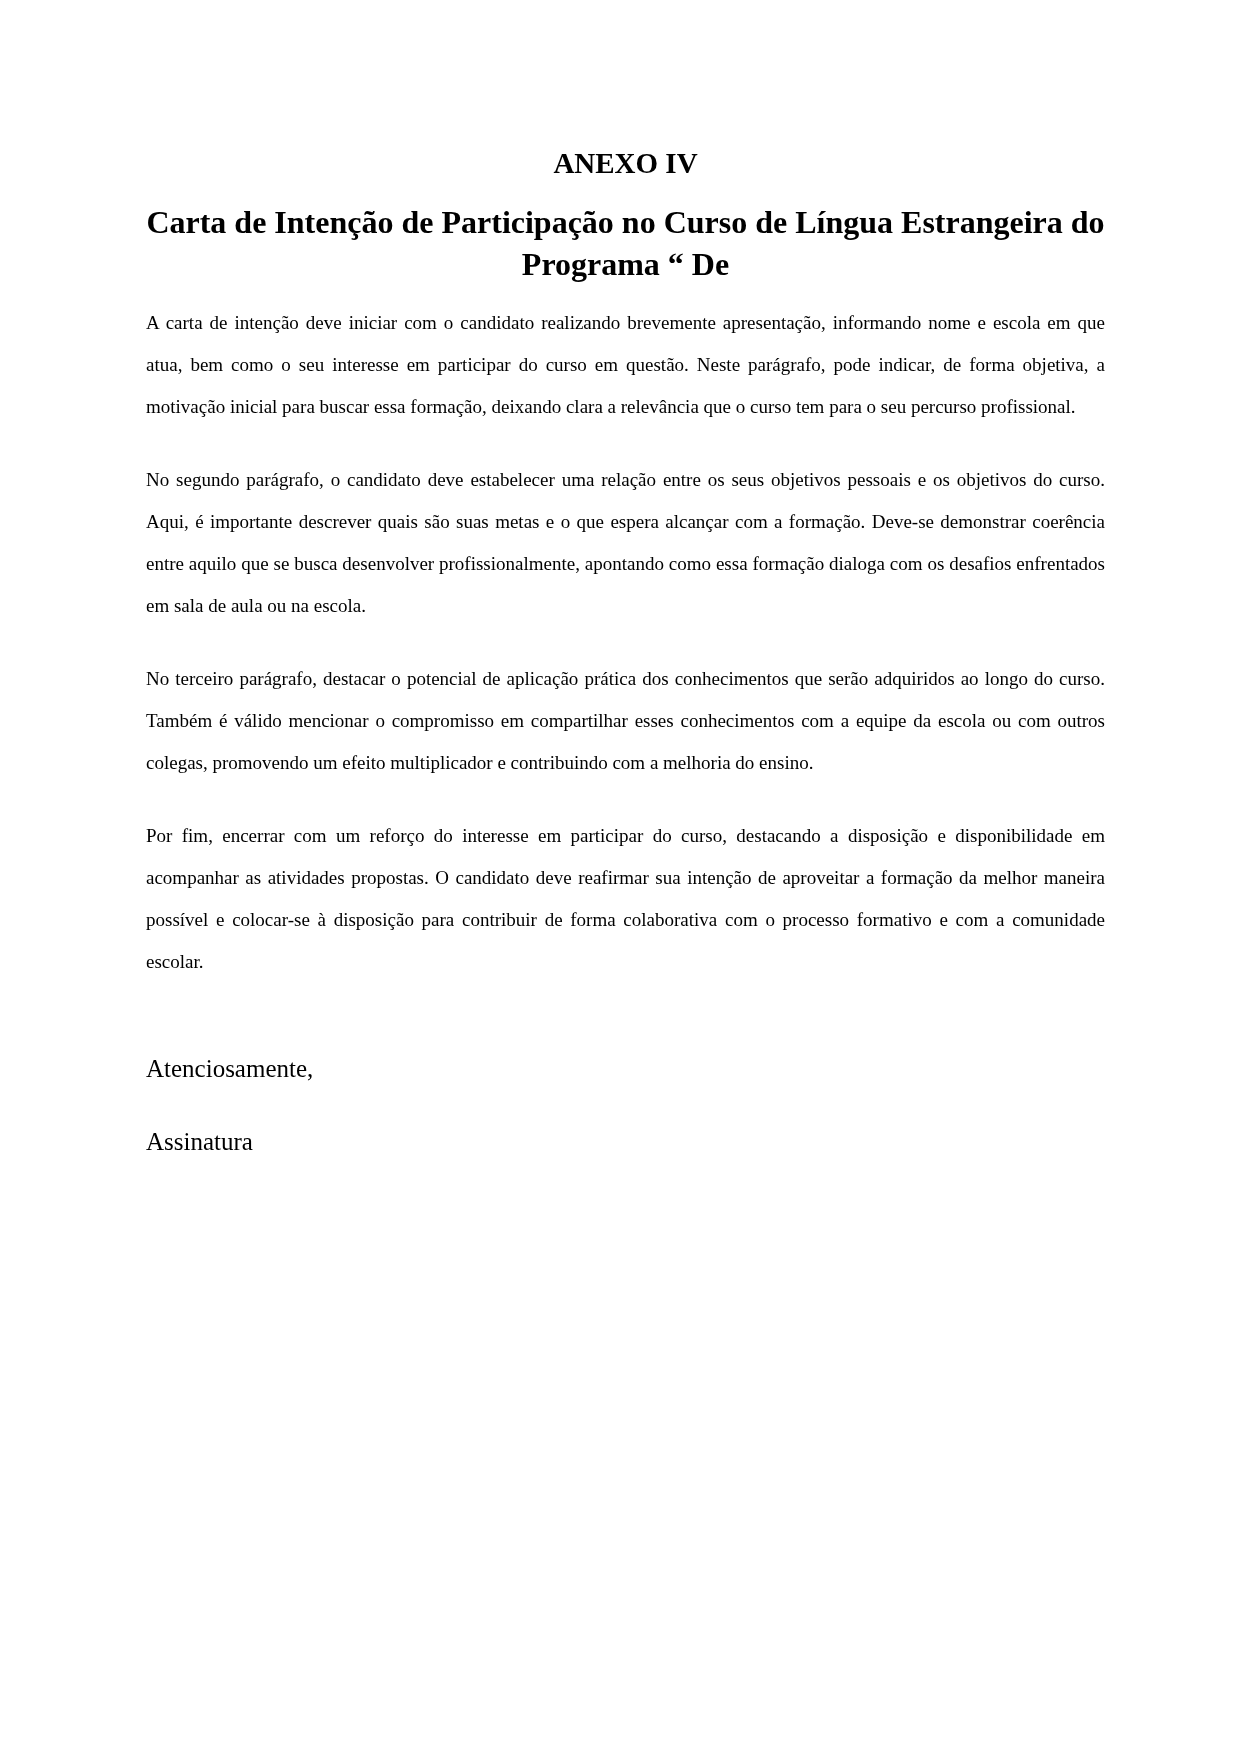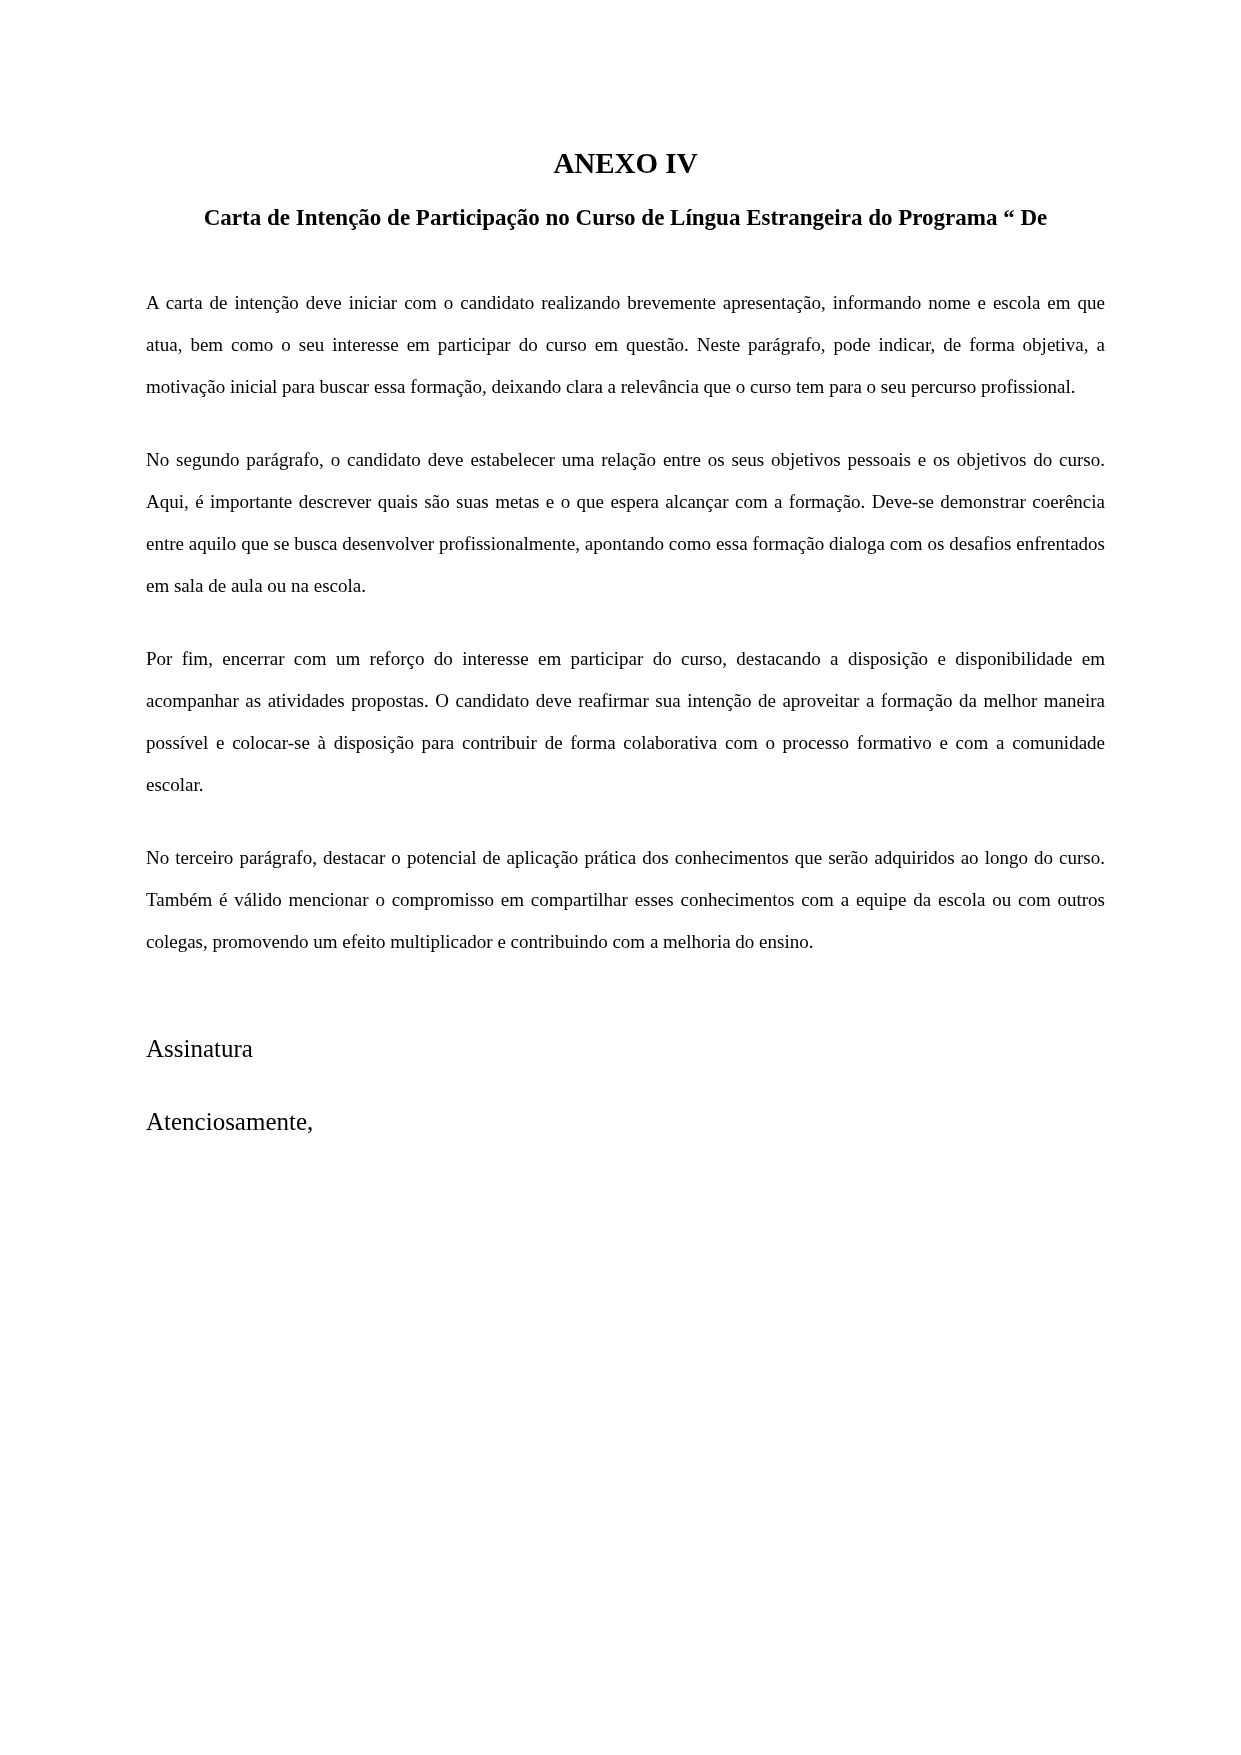--- a/index.html
+++ b/index.html
@@ -19,25 +19,25 @@
     overflow: hidden;
   }
   .doc-title {
     font-size: 29px;
     font-weight: bold;
     line-height: 42px;
     text-align: center;
     margin: 0 0 17px 0;
   }
   .doc-subtitle {
-    font-size: 23px;
+    font-size: 32px;
     font-weight: bold;
-    line-height: 34px;
+    line-height: 42px;
     text-align: center;
-    margin: 0 0 47px 0;
+    margin: 0 0 17px 0;
   }
   .doc-subtitle .subtitle-line {
     display: block;
   }
   p.body-paragraph {
     font-size: 19px;
     line-height: 42px;
     text-align: justify;
     margin: 0 0 31px 0;
   }
@@ -59,22 +59,22 @@
   <h1 class="doc-title">ANEXO IV</h1>
 
   <h2 class="doc-subtitle">
     <span class="subtitle-line">Carta de Intenção de Participação no Curso de Língua Estrangeira do Programa “ De</span>
   </h2>
 
   <p class="body-paragraph">A carta de intenção deve iniciar com o candidato realizando brevemente apresentação, informando nome e escola em que atua, bem como o seu interesse em participar do curso em questão. Neste parágrafo, pode indicar, de forma objetiva, a motivação inicial para buscar essa formação, deixando clara a relevância que o curso tem para o seu percurso profissional.</p>
 
   <p class="body-paragraph">No segundo parágrafo, o candidato deve estabelecer uma relação entre os seus objetivos pessoais e os objetivos do curso. Aqui, é importante descrever quais são suas metas e o que espera alcançar com a formação. Deve-se demonstrar coerência entre aquilo que se busca desenvolver profissionalmente, apontando como essa formação dialoga com os desafios enfrentados em sala de aula ou na escola.</p>
 
+  <p class="body-paragraph">No terceiro parágrafo, destacar o potencial de aplicação prática dos conhecimentos que serão adquiridos ao longo do curso. Também é válido mencionar o compromisso em compartilhar esses conhecimentos com a equipe da escola ou com outros colegas, promovendo um efeito multiplicador e contribuindo com a melhoria do ensino.</p>
+
   <p class="body-paragraph">Por fim, encerrar com um reforço do interesse em participar do curso, destacando a disposição e disponibilidade em acompanhar as atividades propostas. O candidato deve reafirmar sua intenção de aproveitar a formação da melhor maneira possível e colocar-se à disposição para contribuir de forma colaborativa com o processo formativo e com a comunidade escolar.</p>
 
-  <p class="body-paragraph">No terceiro parágrafo, destacar o potencial de aplicação prática dos conhecimentos que serão adquiridos ao longo do curso. Também é válido mencionar o compromisso em compartilhar esses conhecimentos com a equipe da escola ou com outros colegas, promovendo um efeito multiplicador e contribuindo com a melhoria do ensino.</p>
-
   <div class="closing-block">
+    <p>Atenciosamente,</p>
     <p>Assinatura</p>
-    <p>Atenciosamente,</p>
   </div>
 
 </main>
 
 </body></html>

